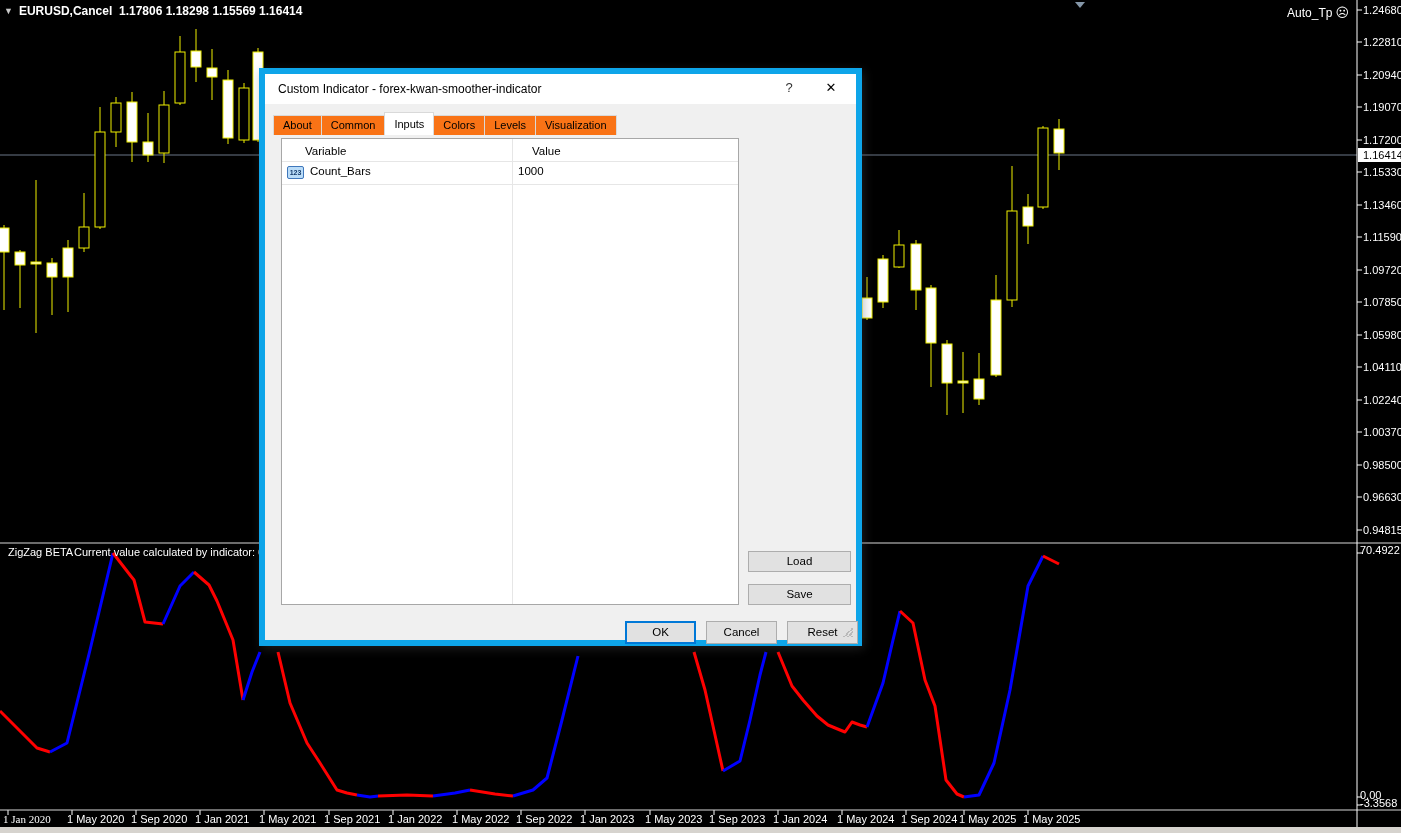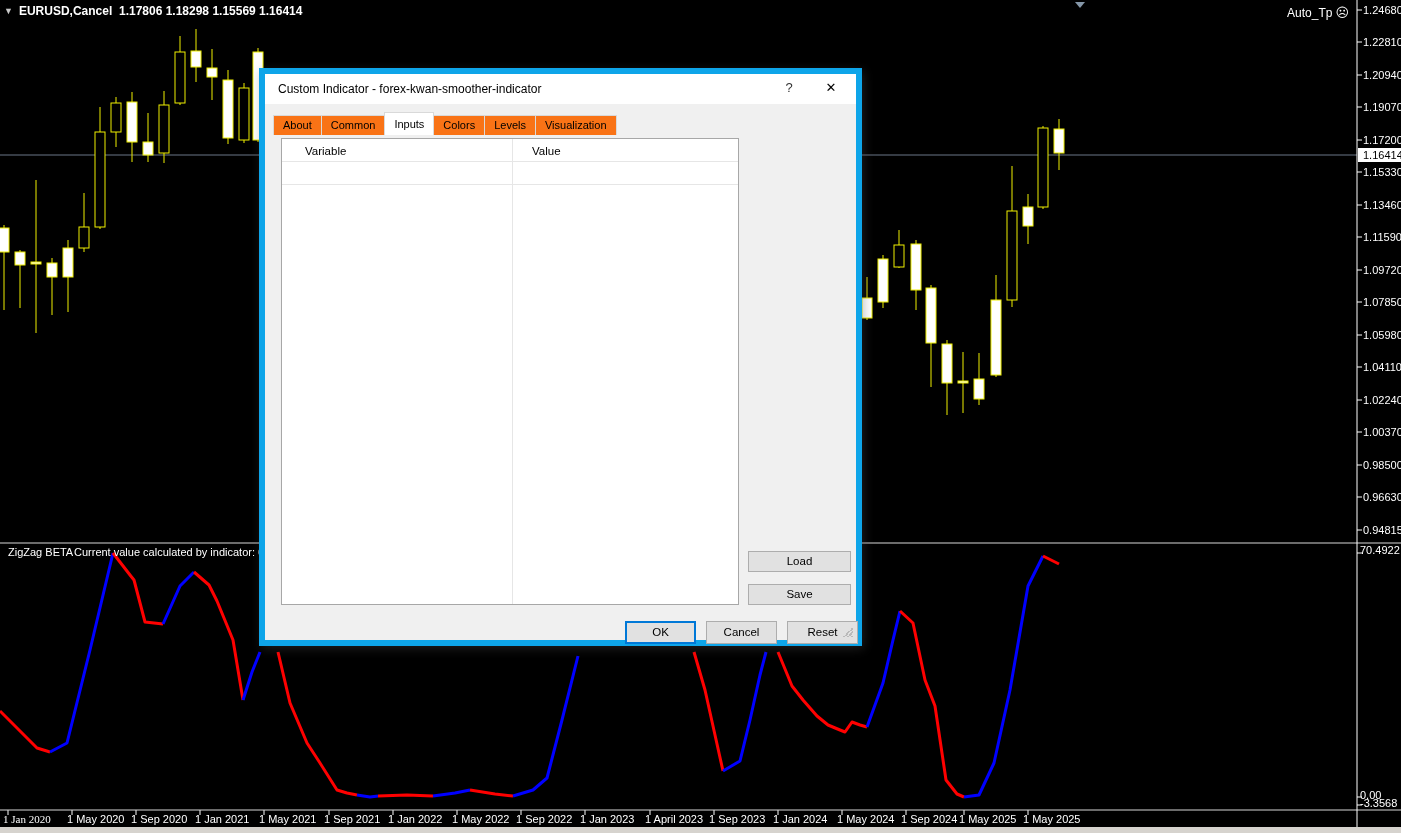--- a/index.html
+++ b/index.html
@@ -306,21 +306,21 @@
       <div class="date-label" style="left: 3px; top: 813px; font-family: Liberation Serif, serif;">1 Jan 2020</div>
       <div class="date-label" style="left: 67px; top: 813px;">1 May 2020</div>
       <div class="date-label" style="left: 131px; top: 813px;">1 Sep 2020</div>
       <div class="date-label" style="left: 195px; top: 813px;">1 Jan 2021</div>
       <div class="date-label" style="left: 259px; top: 813px;">1 May 2021</div>
       <div class="date-label" style="left: 324px; top: 813px;">1 Sep 2021</div>
       <div class="date-label" style="left: 388px; top: 813px;">1 Jan 2022</div>
       <div class="date-label" style="left: 452px; top: 813px;">1 May 2022</div>
       <div class="date-label" style="left: 516px; top: 813px;">1 Sep 2022</div>
       <div class="date-label" style="left: 580px; top: 813px;">1 Jan 2023</div>
-      <div class="date-label" style="left: 645px; top: 813px;">1 April 2023</div>
+      <div class="date-label" style="left: 645px; top: 813px;">1 May 2023</div>
       <div class="date-label" style="left: 709px; top: 813px;">1 Sep 2023</div>
       <div class="date-label" style="left: 773px; top: 813px;">1 Jan 2024</div>
       <div class="date-label" style="left: 837px; top: 813px;">1 May 2024</div>
       <div class="date-label" style="left: 901px; top: 813px;">1 Sep 2024</div>
       <div class="date-label" style="left: 959px; top: 813px;">1 May 2025</div>
       <div class="date-label" style="left: 1023px; top: 813px;">1 May 2025</div>
     </div>
   <div id="bottom-strip" class="abs"></div>
 
   <div id="dialog" class="abs">
@@ -331,20 +331,25 @@
     </div>
 
     <div id="tab-row"><div class="tab">About</div><div class="tab">Common</div><div class="tab active">Inputs</div><div class="tab">Colors</div><div class="tab">Levels</div><div class="tab">Visualization</div></div>
 
     <div id="inputs-table">
       <div id="col-divider"></div>
       <div class="hdr-line" style="top:22px"></div>
       <div class="hdr-line" style="top:45px"></div>
       <div class="th" id="th-variable">Variable</div>
       <div class="th" id="th-value">Value</div>
+      <div id="row-count-bars">
+        <span id="num-icon">123</span>
+        <span id="var-name">Count_Bars</span>
+        <span id="var-value">1000</span>
+      </div>
     </div>
 
     <div class="btn" id="btn-load">Load</div>
     <div class="btn" id="btn-save">Save</div>
     <div class="btn" id="btn-ok">OK</div>
     <div class="btn" id="btn-cancel">Cancel</div>
     <div class="btn" id="btn-reset">Reset</div>
     <div id="resize-grip"></div>
   </div>
 </div>

